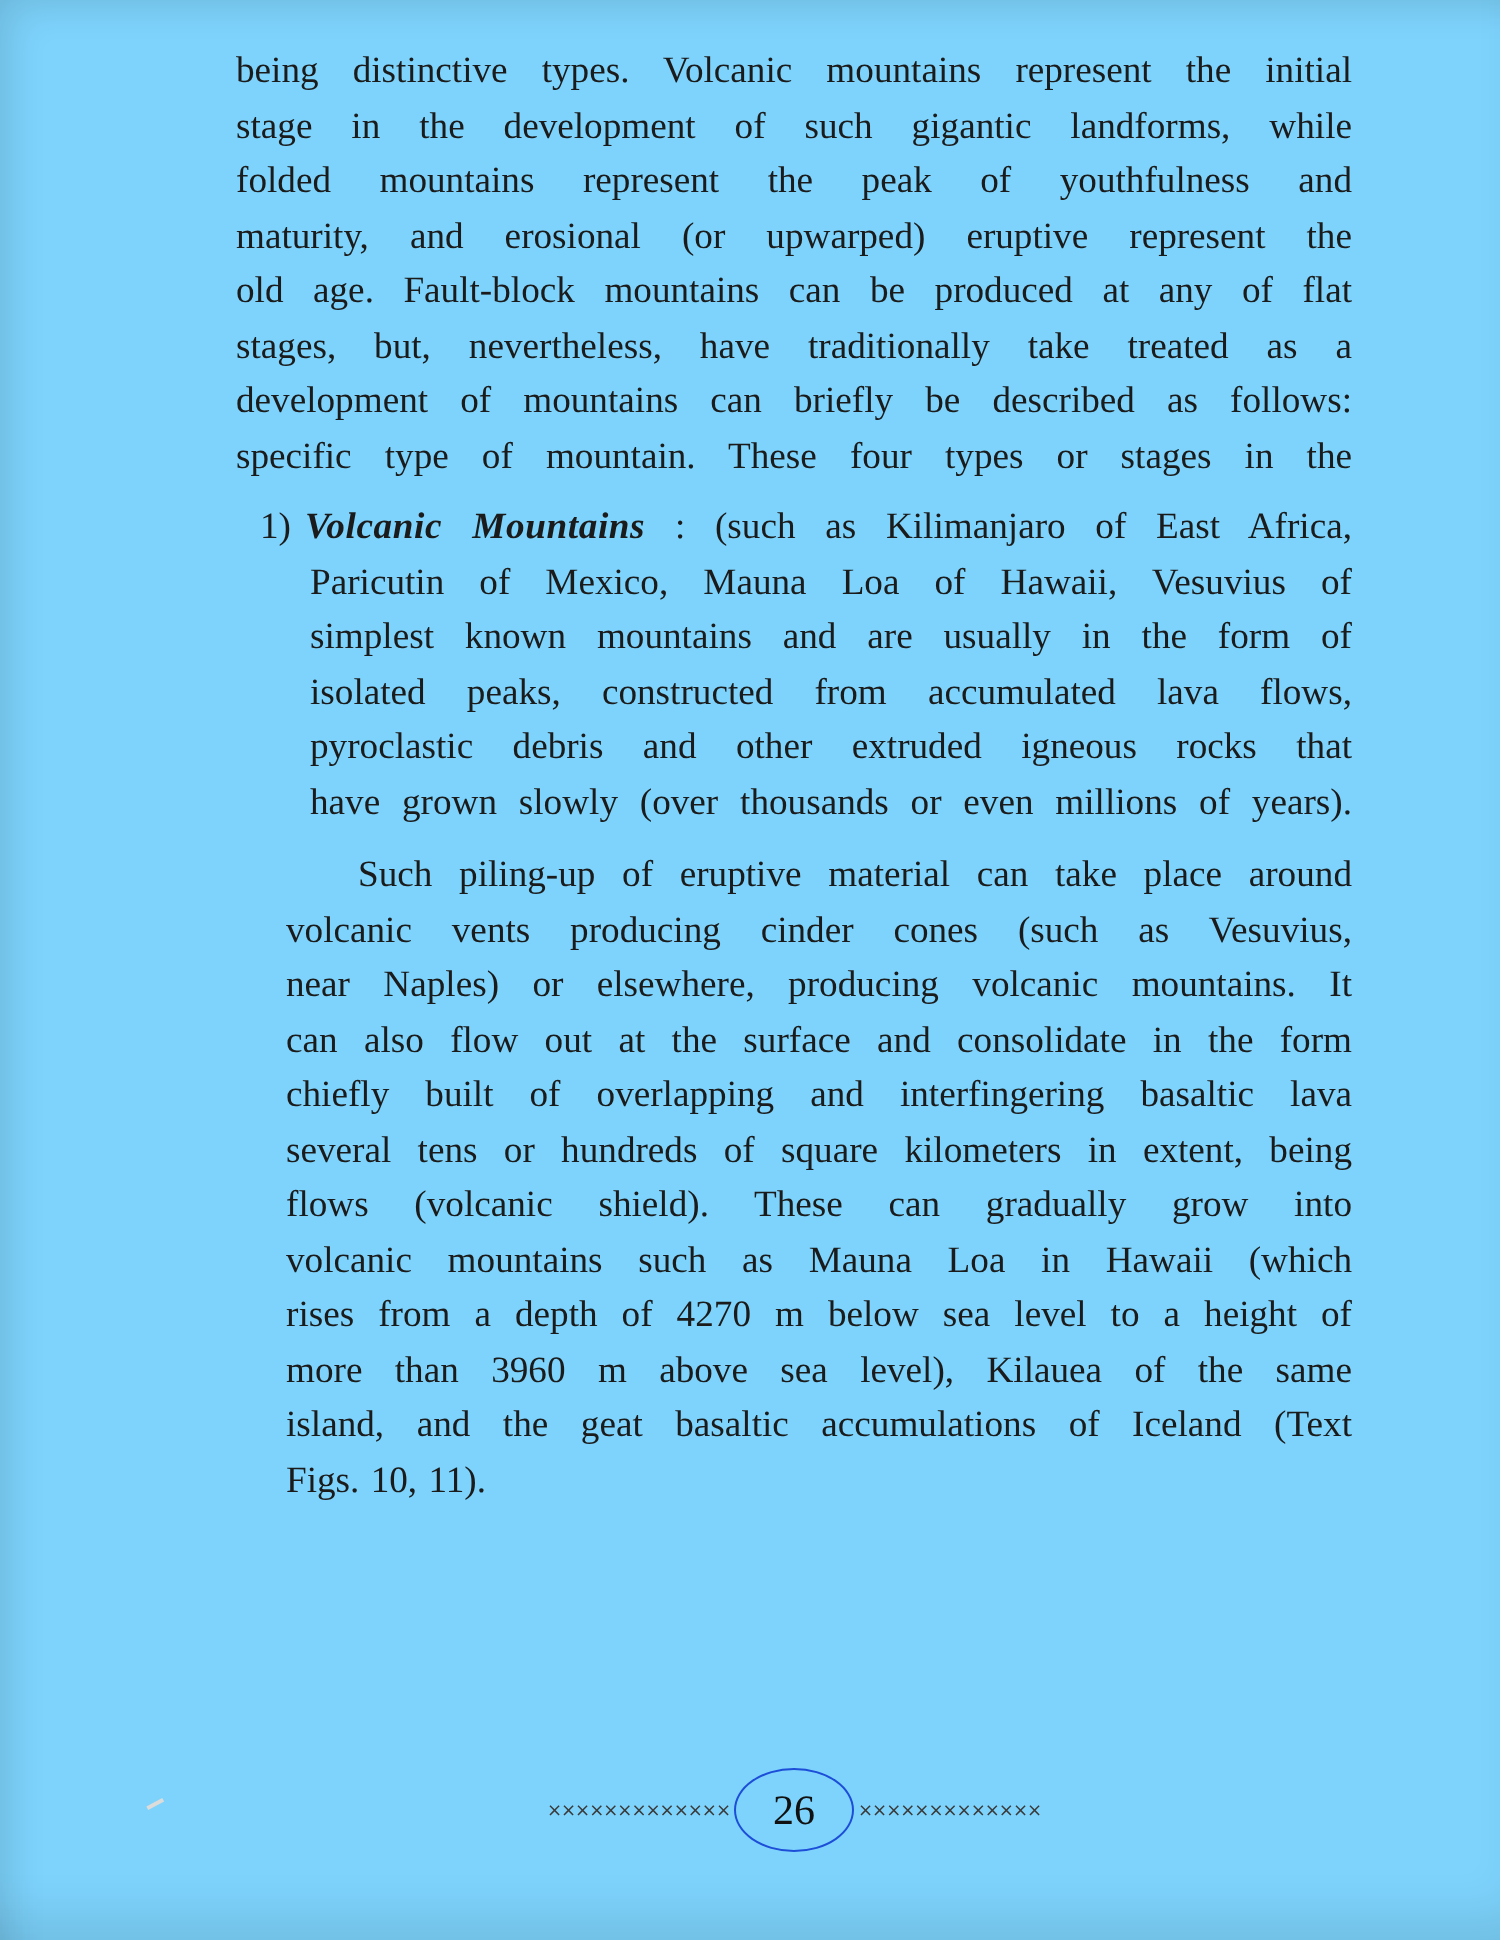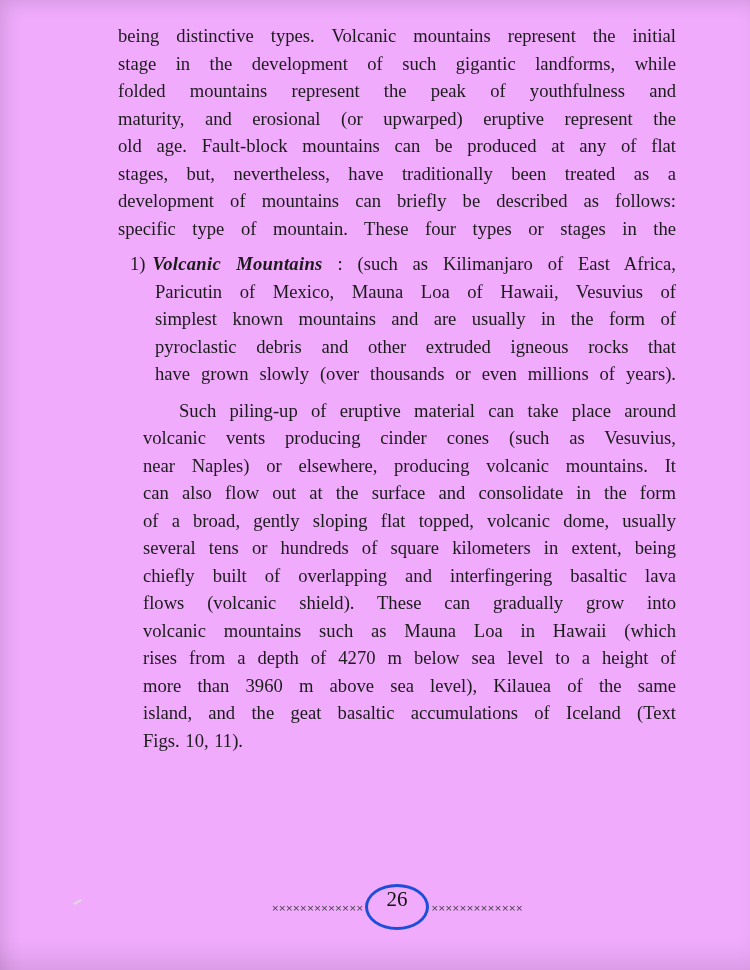--- a/index.html
+++ b/index.html
@@ -6,21 +6,21 @@
     margin: 0;
     padding: 0;
     width: 750px;
     height: 970px;
     overflow: hidden;
     background: #f4f4f2;
   }
   .page {
     position: absolute;
     inset: 0;
-    background: #f0abfc;
+    background: #7dd3fc;
     box-shadow:
       inset 16px 14px 20px -13px rgba(0,0,0,0.14),
       inset -7px -30px 26px -20px rgba(0,0,0,0.11);
     font-family: "Liberation Serif", "DejaVu Serif", serif;
     color: #1b1b1b;
   }
   .text-block {
     position: absolute;
     left: 118px;
     top: 22px;
@@ -75,23 +75,24 @@
     letter-spacing: -0.5px;
     color: #3a3a3a;
     line-height: 9px;
     position: relative;
     top: 1px;
     white-space: nowrap;
   }
   .page-oval {
     width: 58px;
     height: 40px;
-    border: 3px solid #1d4ed8;
+    border: 1px solid #1d4ed8;
     border-radius: 50%;
     display: flex;
+    align-items: center;
     justify-content: center;
     margin: 0 2px;
     flex: 0 0 auto;
   }
   .page-oval span {
     font-size: 21px;
     color: #111;
   }
   .artifact {
     position: absolute;
@@ -109,45 +110,45 @@
 <div class="page">
 
   <div class="text-block">
 
     <div class="para">
         <div class="line">being distinctive types. Volcanic mountains represent the initial</div>
         <div class="line">stage in the development of such gigantic landforms, while</div>
         <div class="line">folded mountains represent the peak of youthfulness and</div>
         <div class="line">maturity, and erosional (or upwarped) eruptive represent the</div>
         <div class="line">old age. Fault-block mountains can be produced at any of flat</div>
-        <div class="line">stages, but, nevertheless, have traditionally been treated as a</div>
+        <div class="line">stages, but, nevertheless, have traditionally take treated as a</div>
         <div class="line">development of mountains can briefly be described as follows:</div>
         <div class="line">specific type of mountain. These four types or stages in the</div>
       </div>
 
     <div class="list-item">
       <div class="line first-line">
         <span class="marker">1)</span><span class="bi">Volcanic Mountains</span><span> : (such as Kilimanjaro of East Africa,</span>
       </div>
       <div class="para">
           <div class="line">Paricutin of Mexico, Mauna Loa of Hawaii, Vesuvius of</div>
           <div class="line">simplest known mountains and are usually in the form of</div>
+          <div class="line">isolated peaks, constructed from accumulated lava flows,</div>
           <div class="line">pyroclastic debris and other extruded igneous rocks that</div>
           <div class="line">have grown slowly (over thousands or even millions of years).</div>
         </div>
     </div>
 
     <div class="para indented last-short">
         <div class="line">Such piling-up of eruptive material can take place around</div>
         <div class="line">volcanic vents producing cinder cones (such as Vesuvius,</div>
         <div class="line">near Naples) or elsewhere, producing volcanic mountains. It</div>
         <div class="line">can also flow out at the surface and consolidate in the form</div>
-        <div class="line">of a broad, gently sloping flat topped, volcanic dome, usually</div>
+        <div class="line">chiefly built of overlapping and interfingering basaltic lava</div>
         <div class="line">several tens or hundreds of square kilometers in extent, being</div>
-        <div class="line">chiefly built of overlapping and interfingering basaltic lava</div>
         <div class="line">flows (volcanic shield). These can gradually grow into</div>
         <div class="line">volcanic mountains such as Mauna Loa in Hawaii (which</div>
         <div class="line">rises from a depth of 4270 m below sea level to a height of</div>
         <div class="line">more than 3960 m above sea level), Kilauea of the same</div>
         <div class="line">island, and the geat basaltic accumulations of Iceland (Text</div>
         <div class="line">Figs. 10, 11).</div>
       </div>
 
   </div>
 

